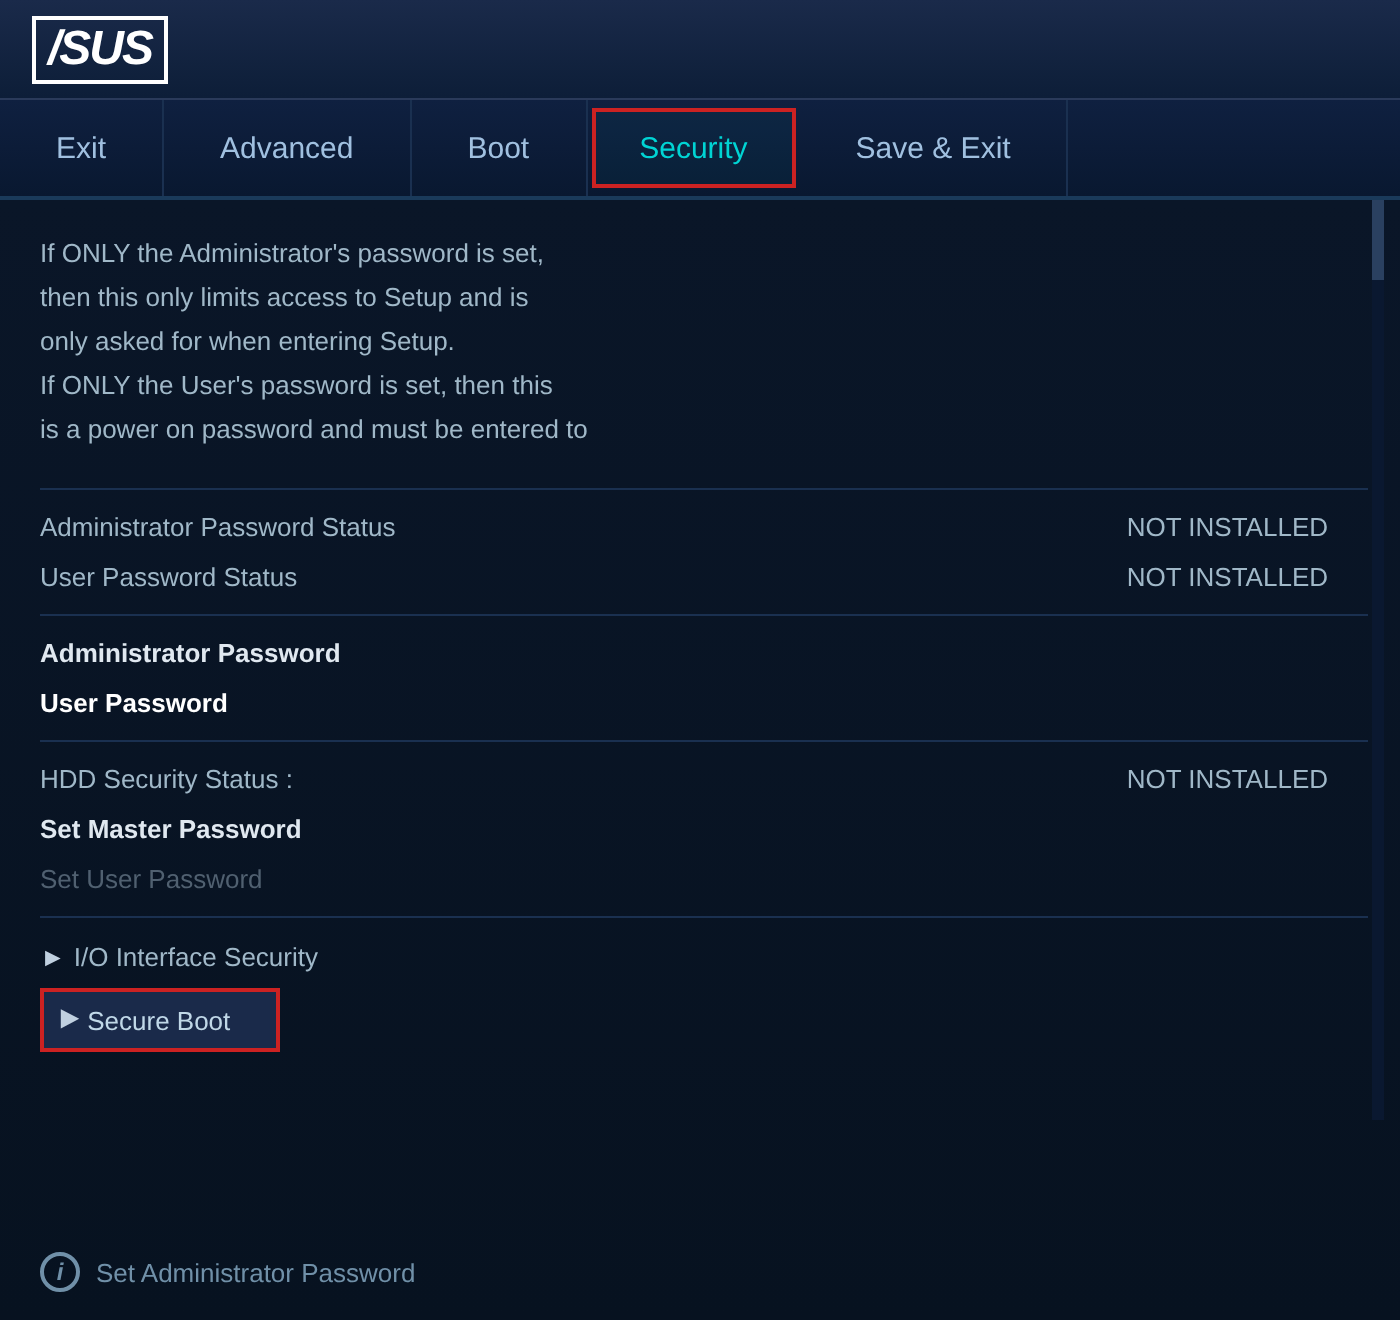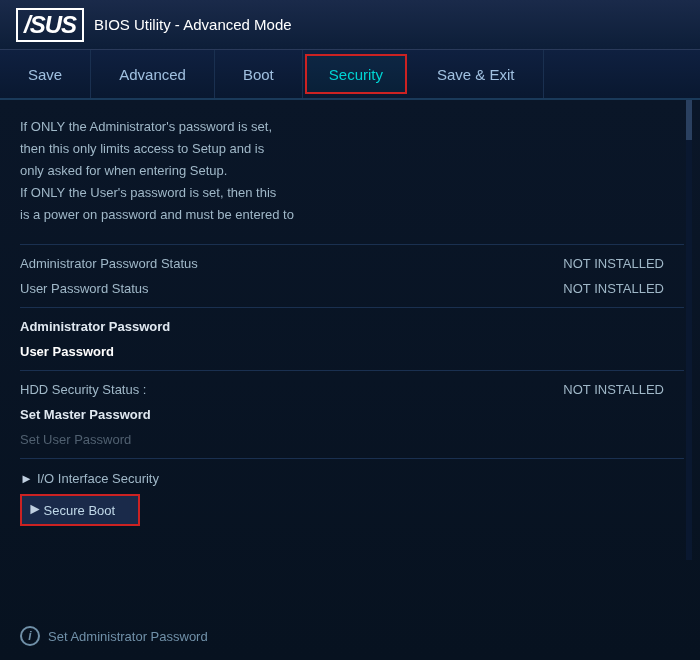--- a/index.html
+++ b/index.html
@@ -213,26 +213,25 @@
       position: absolute;
       top: 0;
     }
   </style>
 </head>
 <body>
 
 <div class="header-bar">
   <div class="logo-area">
     <div class="asus-logo">/SUS</div>
-    <span class="header-title">BIOS Utility - Advanced Mode</span>
   </div>
 </div>
 
 <div class="nav-tabs">
-  <div class="nav-tab">Save</div>
+  <div class="nav-tab">Exit</div>
   <div class="nav-tab">Advanced</div>
   <div class="nav-tab">Boot</div>
   <div class="nav-tab active">Security</div>
   <div class="nav-tab">Save &amp; Exit</div>
 </div>
 
 <div class="main-content">
 
   <div class="description-text">
     <div>If ONLY the Administrator's password is set,</div>

